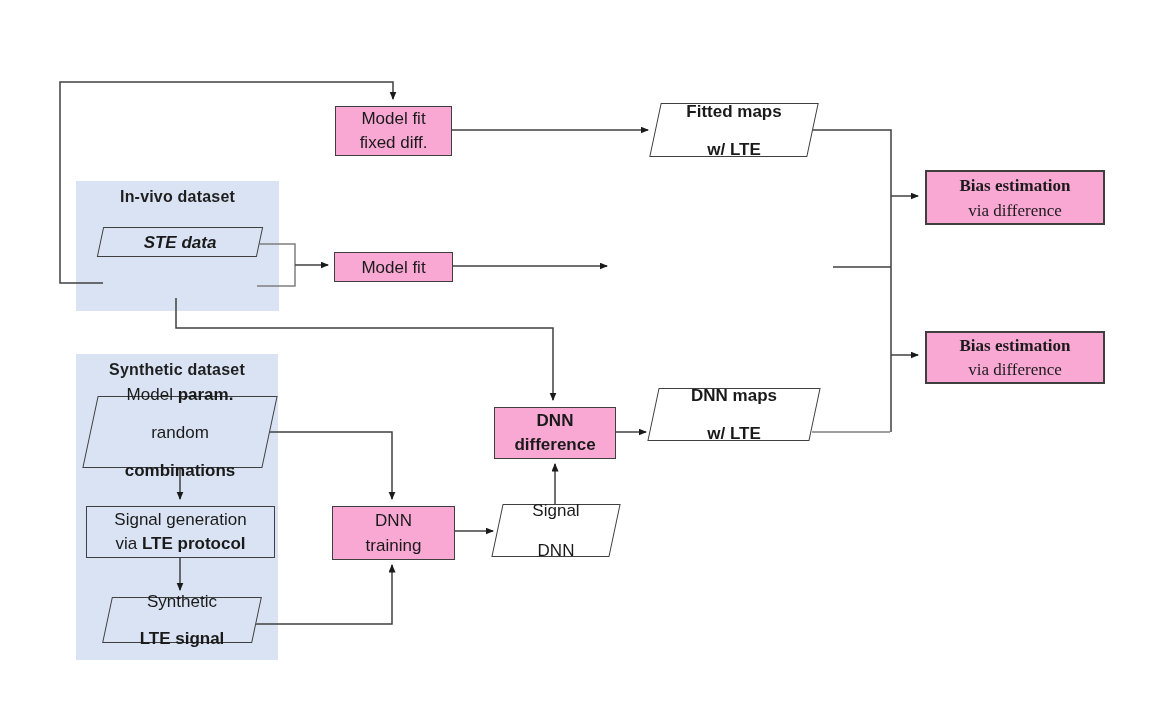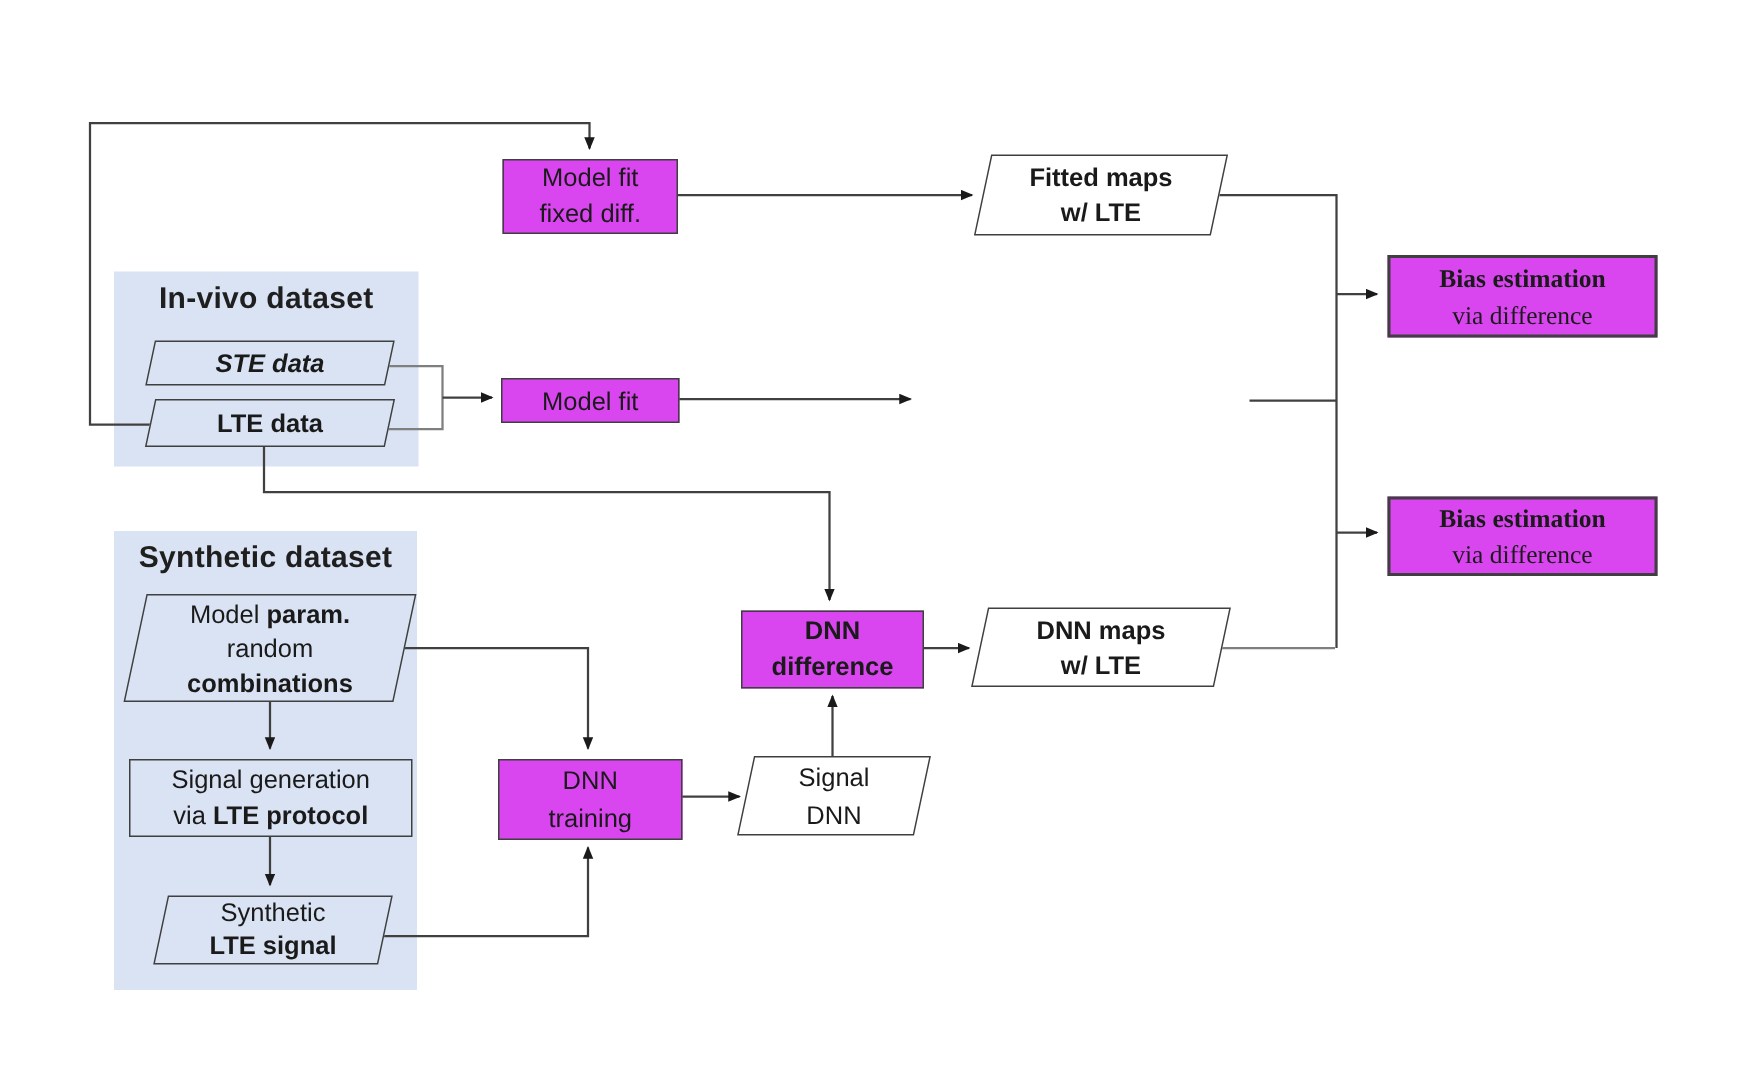--- a/index.html
+++ b/index.html
@@ -3,33 +3,33 @@
 <meta charset="utf-8">
 <style>
   html,body{margin:0;padding:0;background:#ffffff;}
   .stage{
     position:relative;width:1172px;height:718px;background:#fff;
     font-family:"Liberation Sans",sans-serif;color:var(--text,#1a1a1a);
     overflow:hidden;
   }
   .panel{position:absolute;background:var(--panel-bg,#dae3f3);z-index:1;}
   .panel-title{
-    text-align:center;font-weight:bold;font-size:20px;margin-top:7px;
+    text-align:center;font-weight:bold;font-size:16px;margin-top:7px;
     letter-spacing:.2px;color:#1f1f1f;
   }
   .wires{position:absolute;left:0;top:0;z-index:2;pointer-events:none;}
   .node{
     position:absolute;z-index:3;display:flex;flex-direction:column;
     align-items:center;justify-content:center;text-align:center;
     font-size:17px;line-height:23px;
   }
-  .rect{border:1.6px solid var(--shape-border,#3f3f3f);background:#d946ef;}
+  .rect{border:1.6px solid var(--shape-border,#3f3f3f);background:#f9a8d4;}
   .rect.blue{background:var(--panel-bg,#dae3f3);}
   .rect.thick{border-width:2px;font-family:Liberation Serif, serif;}
-  .para{background:transparent;}
+  .para{background:transparent;gap:15px;}
   .pg{
     position:absolute;inset:0;border:1.5px solid var(--shape-border,#3f3f3f);
     background:#ffffff;transform:skewX(-12deg);
   }
   .para.blue .pg{background:var(--panel-bg,#dae3f3);}
   .line{position:relative;white-space:pre;}
   .b{font-weight:bold;}
   
   #n-model-fit-fixed{left:335px;top:106px;width:115px;height:48px;line-height:24px;}
   #n-fitted-maps{left:655px;top:103px;width:158px;height:54px;}
@@ -38,21 +38,21 @@
   #n-lte-data{left:100px;top:266px;width:160px;height:32px;}
   #n-model-fit{left:334px;top:252px;width:117px;height:28px;}
   #n-ground-truth{left:613px;top:239px;width:222px;height:53px;}
   #n-bias-bottom{left:925px;top:331px;width:176px;height:49px;line-height:24px;}
   #n-model-param{left:90px;top:396px;width:180px;height:72px;line-height:23px;}
   #n-signal-generation{left:86px;top:506px;width:187px;height:50px;line-height:24px;}
   #n-synthetic-lte{left:107px;top:597px;width:150px;height:46px;line-height:22px;}
   #n-dnn-training{left:332px;top:506px;width:121px;height:52px;line-height:25px;}
   #n-trained-dnn{left:497px;top:504px;width:118px;height:53px;line-height:25px;}
   #n-dnn-prediction{left:494px;top:407px;width:120px;height:50px;line-height:24px;}
-  #n-dnn-maps{left:653px;top:405px;width:162px;height:53px;}
+  #n-dnn-maps{left:653px;top:388px;width:162px;height:53px;}
   #panel-invivo{left:76px;top:181px;width:203px;height:130px;}
   #panel-synthetic{left:76px;top:354px;width:202px;height:306px;}
 </style>
 </head>
 <body>
 
 <div class="stage">
 
   <div class="panel" id="panel-invivo">
     <div class="panel-title">In-vivo dataset</div>
@@ -103,24 +103,20 @@
   <div class="node rect thick" id="n-bias-top">
     <span class="line b">Bias estimation</span>
     <span class="line">via difference</span>
   </div>
 
   <div class="node para blue" id="n-ste-data">
     <i class="pg"></i>
     <span class="line b">STE data</span>
   </div>
 
-  <div class="node para blue" id="n-lte-data">
-    <i class="pg"></i>
-    <span class="line b">LTE data</span>
-  </div>
 
   <div class="node rect" id="n-model-fit">
     <span class="line">Model fit</span>
   </div>
 
 
   <div class="node rect thick" id="n-bias-bottom">
     <span class="line b">Bias estimation</span>
     <span class="line">via difference</span>
   </div>

